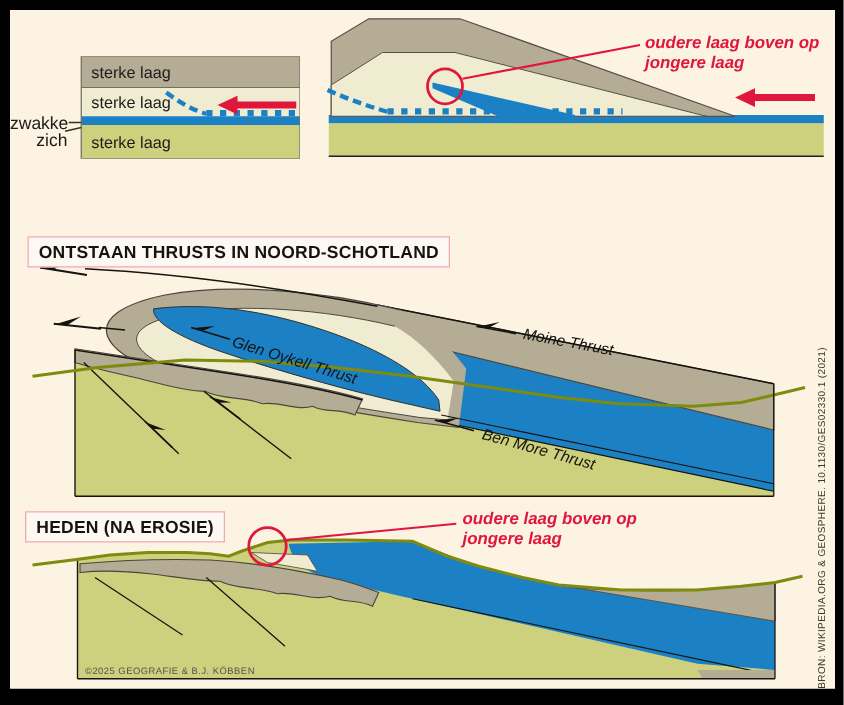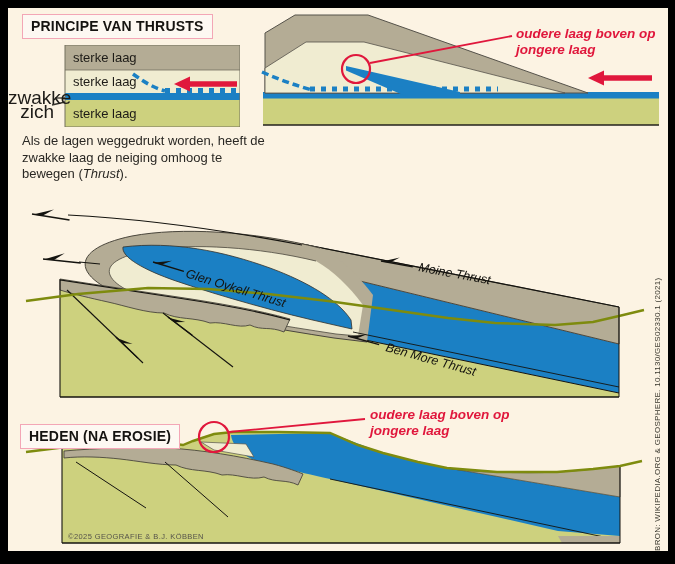--- a/index.html
+++ b/index.html
@@ -5,21 +5,21 @@
   * { box-sizing: border-box; margin: 0; padding: 0; }
   body { font-family: "Liberation Sans", sans-serif; }
   .frame { position: relative; width: 675px; height: 564px; background: #000; }
   .content { position: absolute; left: 8px; top: 8px; width: 660px; height: 543px;
              background: #fcf3e3; overflow: hidden; }
   .heading { position: absolute; background: #fdf8f2; border: 1px solid #f3a6b6;
              padding: 3px 8px 4px; font-weight: bold; font-size: 14px; color: #151310;
              letter-spacing: 0.2px; z-index: 5; white-space: nowrap; }
   .caption { position: absolute; font-size: 13px; line-height: 16.5px; color: #2a2824; }
   .weak-label { position: absolute; left: 0; top: 83px; width: 46px; text-align: right;
-                font-size: 19px; line-height: 14px; color: #1d1b17; }
+                font-size: 14px; line-height: 14px; color: #1d1b17; }
   .svg-abs { position: absolute; }
   .source-credit { position: absolute; right: 6px; top: 177px; height: 366px;
                    writing-mode: vertical-rl; transform: rotate(180deg);
                    font-size: 8px; letter-spacing: 0.3px; color: #3a382e; white-space: nowrap; }
   svg text { font-family: "Liberation Sans", sans-serif; }
   .layer-label { font-size: 13px; fill: #1d1b17; }
   .thrust-label { font-size: 12.5px; font-style: italic; fill: #14130f; }
   .red-note { font-size: 13.5px; font-style: italic; font-weight: 600; fill: #e0173c; }
   .copyright-t { font-size: 7.5px; letter-spacing: 0.4px; fill: #55534a; }
 </style>
@@ -51,23 +51,21 @@
     <text class="layer-label" x="25" y="17">sterke laag</text>
     <text class="layer-label" x="25" y="41">sterke laag</text>
     <text class="layer-label" x="25" y="73">sterke laag</text>
   </svg>
 
   <div class="weak-label">
     <div>zwakke</div>
     <div>zich</div>
   </div>
 
-  <div class="heading" style="left:14px; top:6px;">PRINCIPE VAN THRUSTS</div>
 
-  <div class="caption" style="left:14px; top:125px; width:244px;"><span>Als de lagen weggedrukt worden, heeft de zwakke laag de neiging omhoog te bewegen (</span><i>Thrust</i><span>).</span></div>
 
   <svg class="svg-abs" style="left:252px; top:4px;" width="402" height="115" viewBox="0 0 402 115">
     <rect x="3" y="86" width="396" height="27" fill="#cdd17e"></rect>
     <rect x="3" y="80" width="396" height="6.5" fill="#1b80c4"></rect>
     <line x1="3" y1="113" x2="399" y2="113" stroke="#22211c" stroke-width="1.3"></line>
 
     <path d="M 5,81 L 5,21 L 35,3 L 108,3 L 328,81 Z" fill="#b4ac95" stroke="#55524a" stroke-width="1"></path>
     <path d="M 5,81 L 5,56 L 46,30 L 104,30 L 305,81 Z" fill="#f0ecd1" stroke="#55524a" stroke-width="0.8"></path>
 
     <polygon points="86,54 200,80 200,86 150,86 86,58.5" fill="#1b80c4"></polygon>
@@ -79,20 +77,21 @@
     <text class="red-note" x="256" y="26">oudere laag boven op</text>
     <text class="red-note" x="256" y="42">jongere laag</text>
 
     <g>
       <line x1="392" y1="66" x2="342" y2="66" stroke="#e0173c" stroke-width="5.5"></line>
       <polygon points="328,66 344,58.5 344,73.5" fill="#e0173c"></polygon>
     </g>
   </svg>
 
 
+  <div class="heading" style="left:14px; top:181px;">ONTSTAAN THRUSTS IN NOORD-SCHOTLAND</div>
 
   <svg class="svg-abs" style="left:10px; top:197px;" width="644" height="195" viewBox="0 0 644 195">
     <defs>
       <g id="harpoon">
         <line x1="0" y1="0" x2="38" y2="0" stroke="#14130f" stroke-width="1.6"></line>
         <path d="M 0,0.8 L 21,-8 L 11,-0.2 Z" fill="#14130f"></path>
       </g>
     </defs>
 
     <path d="M 42,78 C 70,82 100,88 130,92 C 170,97 210,103 245,110 C 275,116 305,124 333,132 L 601,188 L 601,192 L 42,192 Z" fill="#cdd17e"></path>
@@ -162,18 +161,18 @@
     <polyline points="8,47 40,43 70,39 100,37 132,37 150,38 165,40 175,36 196,29 215,27 260,27 312,28 340,40 365,48 400,57 429,63 479,67 539,67 575,64 602,61 624,56" fill="none" stroke="#7e8b0e" stroke-width="2.4"></polyline>
 
     <circle cx="196" cy="32" r="15" fill="none" stroke="#e0173c" stroke-width="2.2"></circle>
     <line x1="211" y1="27" x2="347" y2="14" stroke="#e0173c" stroke-width="1.8"></line>
     <text class="red-note" x="352" y="14">oudere laag boven op</text>
     <text class="red-note" x="352" y="30">jongere laag</text>
 
     <text class="copyright-t" x="50" y="134">©2025 GEOGRAFIE &amp; B.J. KÖBBEN</text>
   </svg>
 
-  <div class="heading" style="left:12px; top:416px;">HEDEN (NA EROSIE)</div>
+  <div class="heading" style="left:12px; top:401px;">HEDEN (NA EROSIE)</div>
 
   <div class="source-credit">BRON: WIKIPEDIA.ORG &amp; GEOSPHERE. 10.1130/GES02330.1 (2021)</div>
 
 </div>
 </div>
 
 </body></html>

